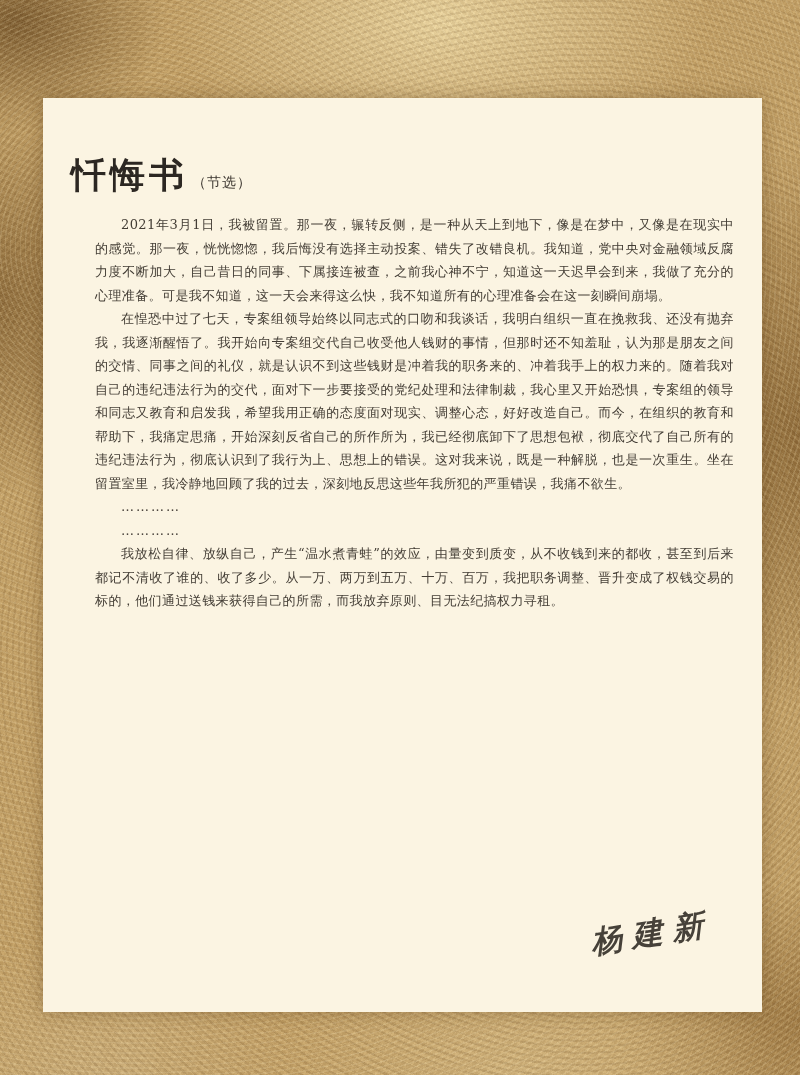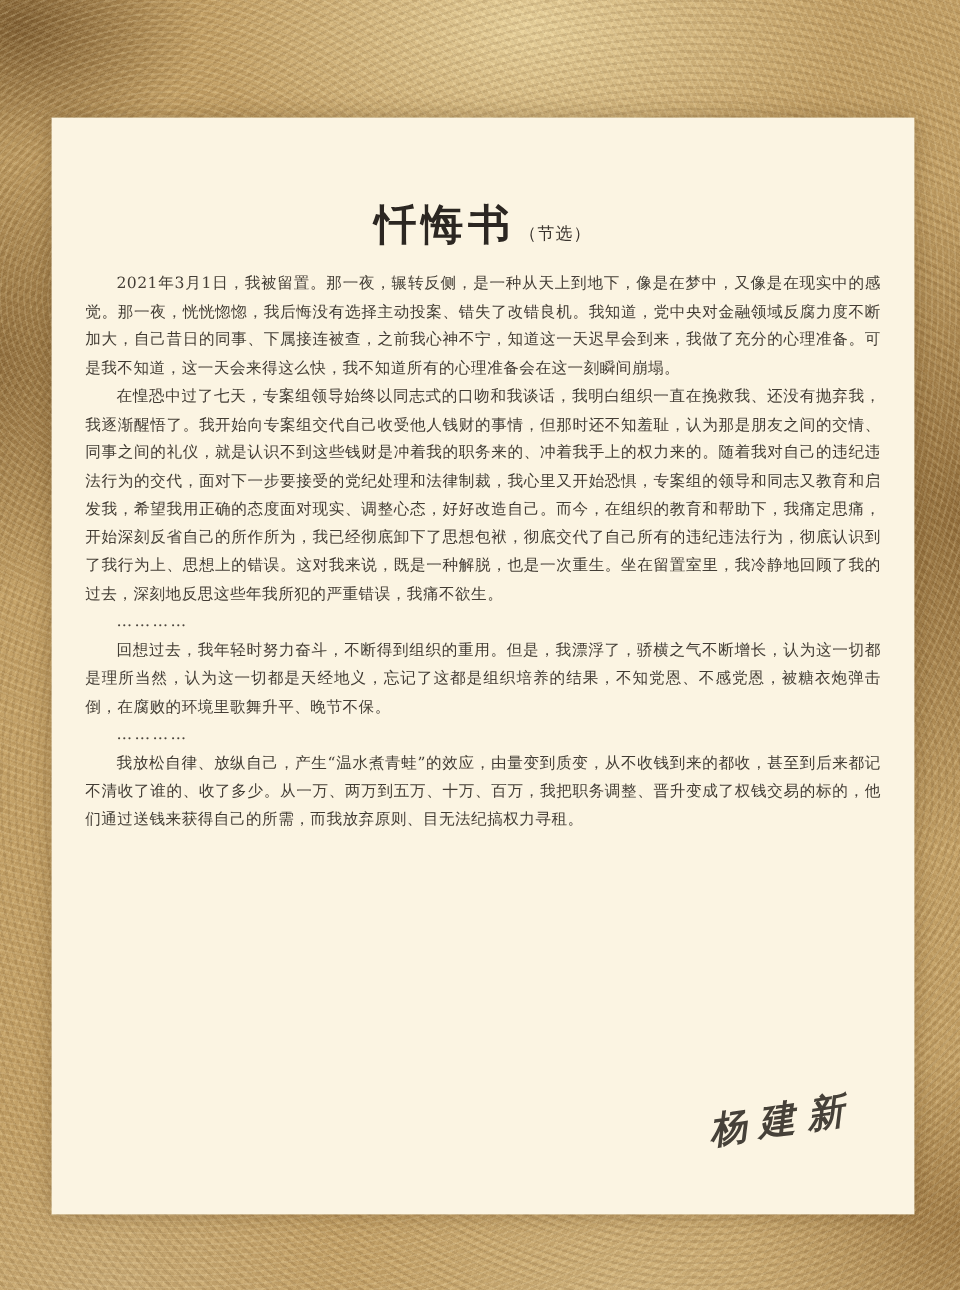--- a/index.html
+++ b/index.html
@@ -28,32 +28,32 @@
   }
   .paper{
     position:absolute;z-index:2;
     left:43px;top:98px;width:719px;height:914px;
     background:#fbf4e2;
     box-shadow:0 0 16px rgba(80,52,16,0.35);
     box-sizing:border-box;
     padding:50px 28px 0 28px;
   }
   .title-row{
-    text-align:center;
-    margin:16px 0 14px 0;
+    text-align:left;
+    margin:4px 0 14px 0;
     color:#2c2722;
     white-space:nowrap;
   }
   .title-main{
     font-size:35px;font-weight:700;letter-spacing:4px;
   }
   .title-suffix{
     font-size:14px;font-weight:400;letter-spacing:1px;margin-left:4px;color:#3a342e;
   }
-  .doc-body{color:#433d35;}
+  .doc-body{color:#433d35;margin-left:24px;}
   .doc-body p{
     margin:0;
     font-size:13px;
     line-height:23.5px;
     text-align:justify;
     text-indent:2em;
     letter-spacing:0.4px;
   }
   .doc-body p.ellipsis{
     letter-spacing:2px;
@@ -79,19 +79,18 @@
 
 <div class="paper">
   <h1 class="title-row">
     <span class="title-main">忏悔书</span><span class="title-suffix">（节选）</span>
   </h1>
 
   <div class="doc-body">
       <p class="para">2021年3月1日，我被留置。那一夜，辗转反侧，是一种从天上到地下，像是在梦中，又像是在现实中的感觉。那一夜，恍恍惚惚，我后悔没有选择主动投案、错失了改错良机。我知道，党中央对金融领域反腐力度不断加大，自己昔日的同事、下属接连被查，之前我心神不宁，知道这一天迟早会到来，我做了充分的心理准备。可是我不知道，这一天会来得这么快，我不知道所有的心理准备会在这一刻瞬间崩塌。</p>
       <p class="para">在惶恐中过了七天，专案组领导始终以同志式的口吻和我谈话，我明白组织一直在挽救我、还没有抛弃我，我逐渐醒悟了。我开始向专案组交代自己收受他人钱财的事情，但那时还不知羞耻，认为那是朋友之间的交情、同事之间的礼仪，就是认识不到这些钱财是冲着我的职务来的、冲着我手上的权力来的。随着我对自己的违纪违法行为的交代，面对下一步要接受的党纪处理和法律制裁，我心里又开始恐惧，专案组的领导和同志又教育和启发我，希望我用正确的态度面对现实、调整心态，好好改造自己。而今，在组织的教育和帮助下，我痛定思痛，开始深刻反省自己的所作所为，我已经彻底卸下了思想包袱，彻底交代了自己所有的违纪违法行为，彻底认识到了我行为上、思想上的错误。这对我来说，既是一种解脱，也是一次重生。坐在留置室里，我冷静地回顾了我的过去，深刻地反思这些年我所犯的严重错误，我痛不欲生。</p>
       <p class="ellipsis">…………</p>
-      <p class="para">回想过去，我年轻时努力奋斗，不断得到组织的重用。但是，我漂浮了，骄横之气不断增长，认为这一切都是理所当然，认为这一切都是天经地义，忘记了这都是组织培养的结果，不知党恩、不感党恩，被糖衣炮弹击倒，在腐败的环境里歌舞升平、晚节不保。</p>
       <p class="ellipsis">…………</p>
       <p class="para">我放松自律、放纵自己，产生“温水煮青蛙”的效应，由量变到质变，从不收钱到来的都收，甚至到后来都记不清收了谁的、收了多少。从一万、两万到五万、十万、百万，我把职务调整、晋升变成了权钱交易的标的，他们通过送钱来获得自己的所需，而我放弃原则、目无法纪搞权力寻租。</p>
     </div>
 
   <div class="signature">杨建新</div>
 </div>
 
 </body></html>

